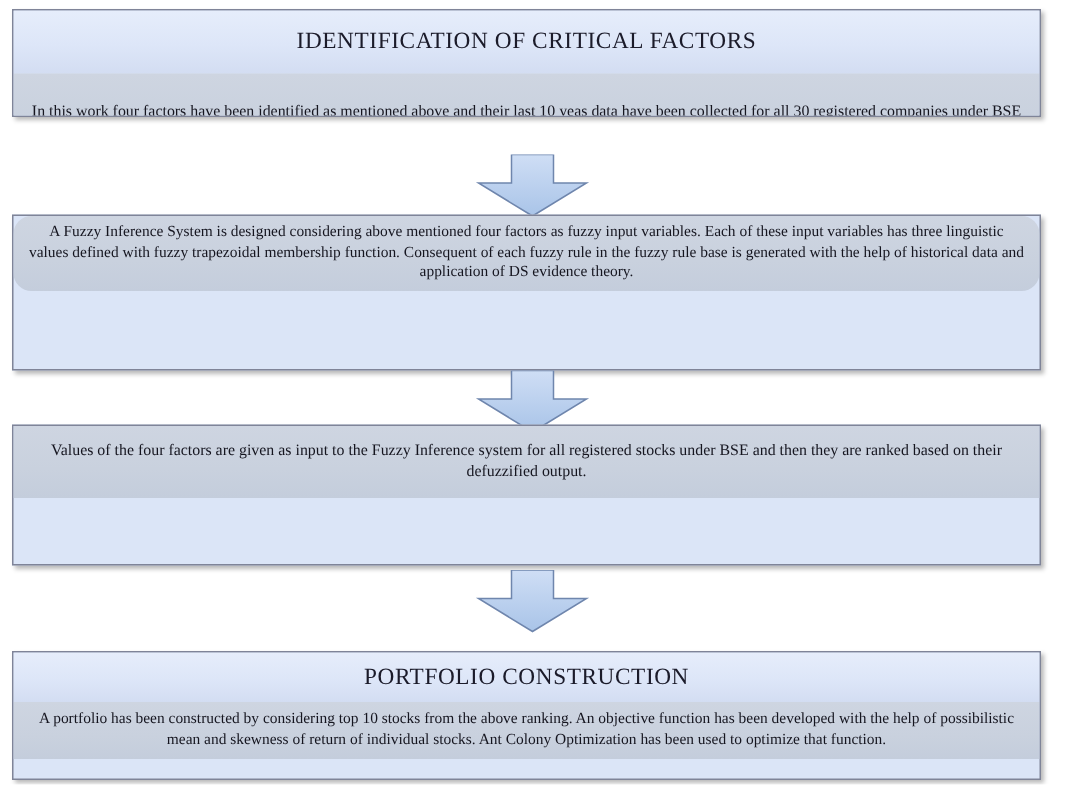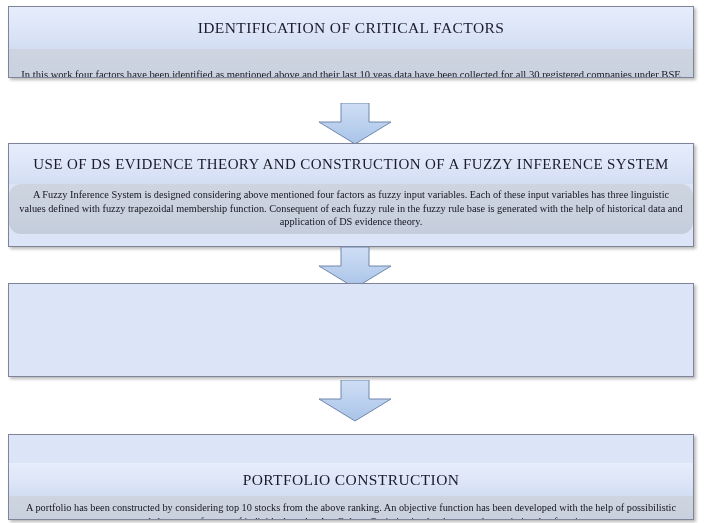--- a/index.html
+++ b/index.html
@@ -67,21 +67,21 @@
 
   #box-2 { top: 143px; height: 104px; }
   #box-2 .box-title { height: 40px; }
   #box-2 .box-body  { height: 50px; border-radius: 12px; }
 
   #box-3 { top: 283px; height: 94px; }
   #box-3 .box-title { height: 44px; }
   #box-3 .box-body  { height: 48px; }
 
   #box-4 { top: 434px; height: 86px; }
-  #box-4 .box-title { height: 33px; margin-top: 28px; }
+  #box-4 .box-title { height: 33px; }
   #box-4 .box-body  { height: 38px; }
 
   #box-2 .box-title { font-size: 15px; }
   #box-2 .box-body  { font-size: 10.3px; }
   #box-4 .box-body  { font-size: 10.3px; }
 
   
   .arrow {
     position: absolute;
     left: 317px;
@@ -112,39 +112,41 @@
         <linearGradient id="agrad1" x1="0" y1="0" x2="0" y2="1">
           <stop offset="0%" stop-color="#cfdef5"></stop>
           <stop offset="100%" stop-color="#a9c4e8"></stop>
         </linearGradient>
       </defs>
       <polygon points="24,0 52,0 52,19 74,19 38,41 2,19 24,19" fill="url(#agrad1)" stroke="#6f86ad" stroke-width="1"></polygon>
     </svg>
   </div>
 
   <div class="box" id="box-2">
-    <div class="box-title">USE OF DS EVIDENCE  THEORY AND CONSTRUCTION OF A FUZZY  INFERENCE  SYSTEM</div>
     <div class="box-body">
         <span>A Fuzzy Inference System is designed considering above mentioned four factors as fuzzy input variables. Each of these input variables has three linguistic values defined with fuzzy trapezoidal membership function. Consequent of each fuzzy rule in the fuzzy rule base is generated with the help of historical data and application of DS evidence theory.</span>
       </div>
   </div>
 
   <div class="arrow" id="arrow-2">
     <svg viewBox="0 0 76 42" xmlns="http://www.w3.org/2000/svg">
       <defs>
         <linearGradient id="agrad2" x1="0" y1="0" x2="0" y2="1">
           <stop offset="0%" stop-color="#cfdef5"></stop>
           <stop offset="100%" stop-color="#a9c4e8"></stop>
         </linearGradient>
       </defs>
       <polygon points="24,0 52,0 52,19 74,19 38,41 2,19 24,19" fill="url(#agrad2)" stroke="#6f86ad" stroke-width="1"></polygon>
     </svg>
   </div>
 
   <div class="box" id="box-3">
+    <div class="box-body">
+        <span>Values of the four factors are given as input to the Fuzzy Inference system for all registered stocks under BSE and then they are ranked based on their defuzzified output.</span>
+      </div>
   </div>
 
   <div class="arrow" id="arrow-3">
     <svg viewBox="0 0 76 42" xmlns="http://www.w3.org/2000/svg">
       <defs>
         <linearGradient id="agrad3" x1="0" y1="0" x2="0" y2="1">
           <stop offset="0%" stop-color="#cfdef5"></stop>
           <stop offset="100%" stop-color="#a9c4e8"></stop>
         </linearGradient>
       </defs>

